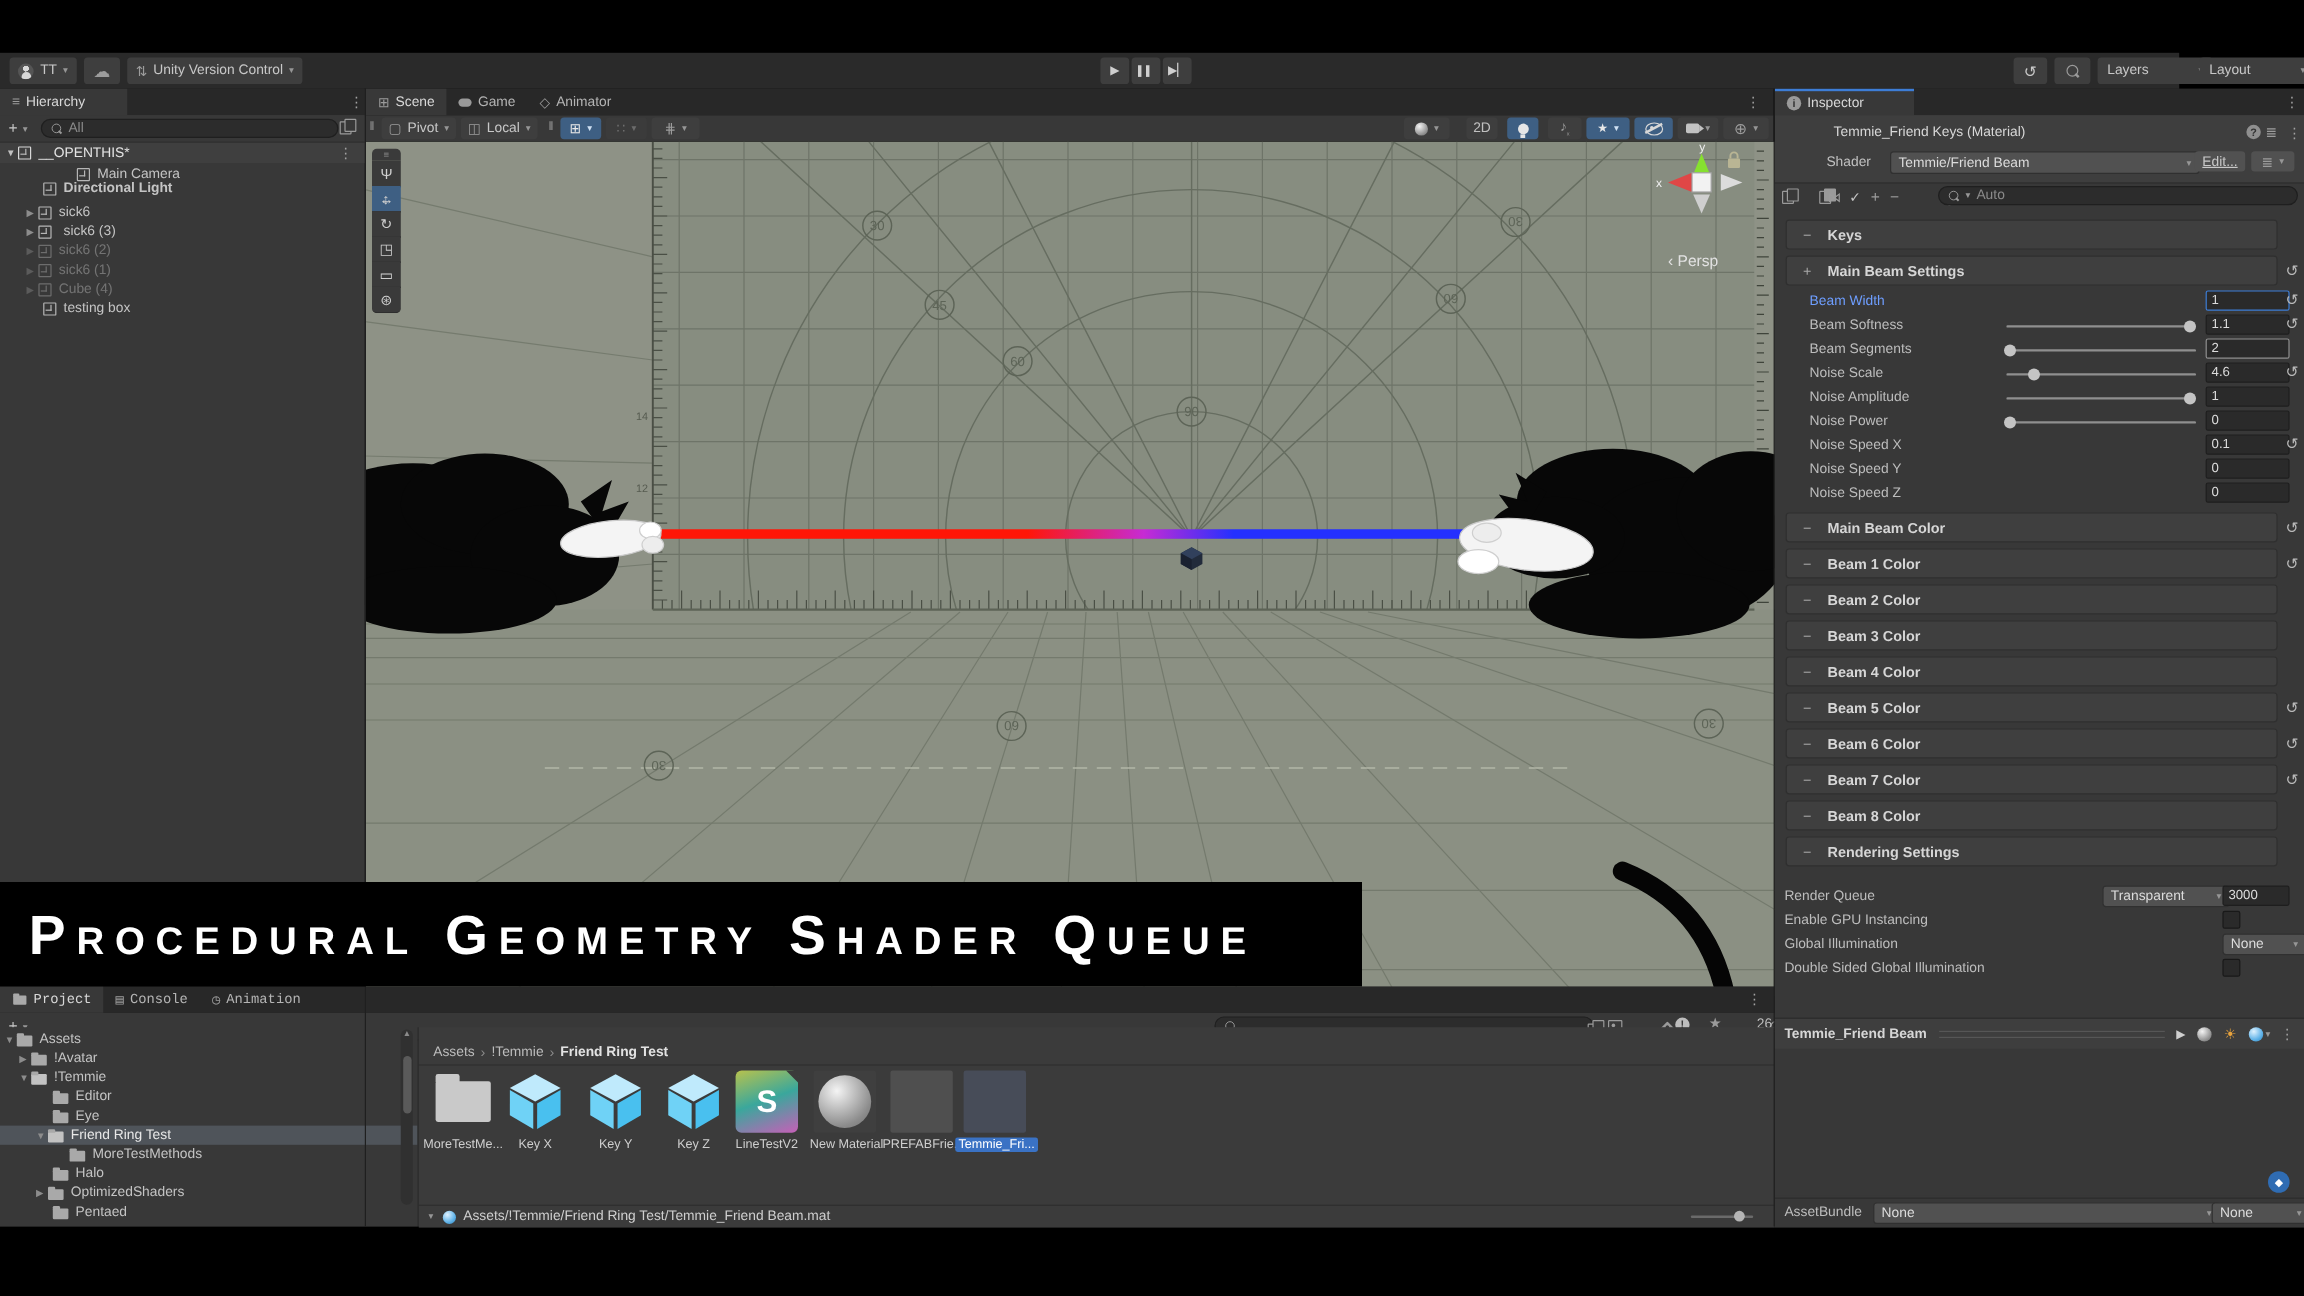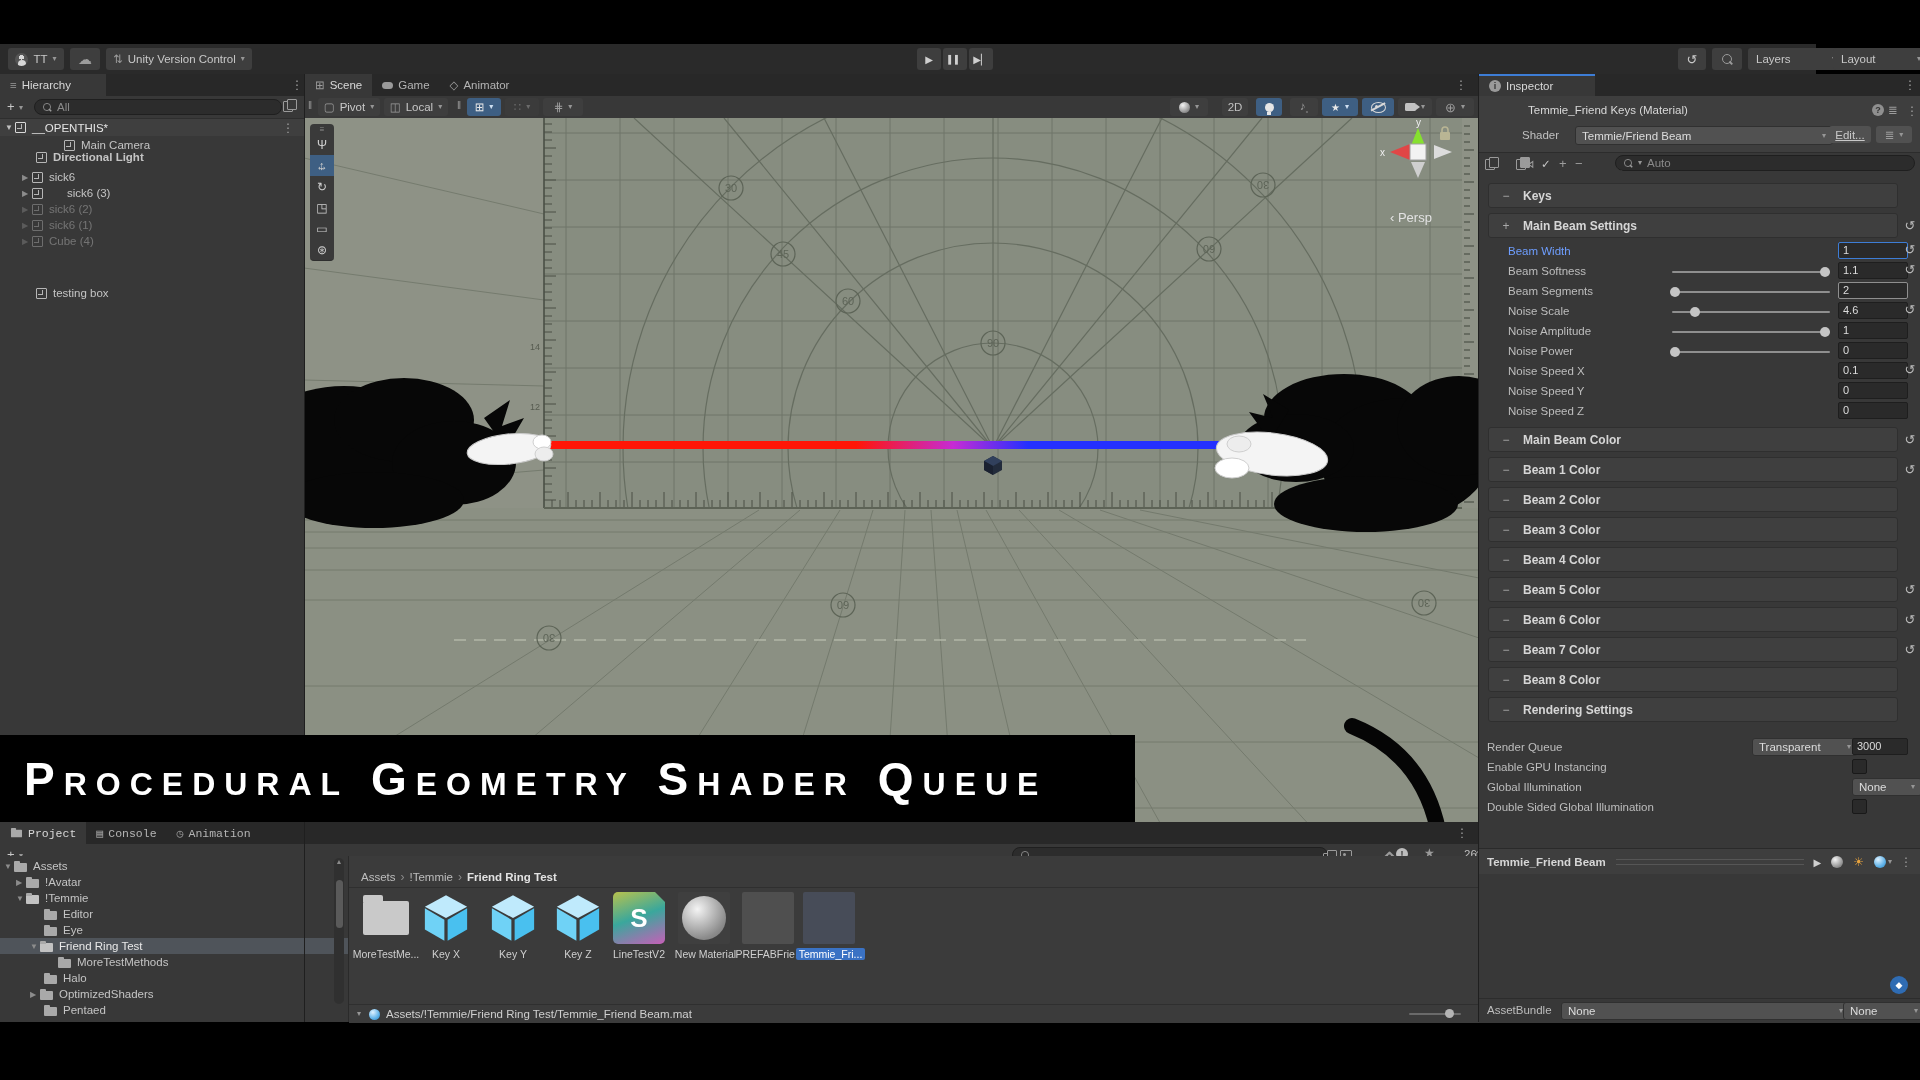--- a/index.html
+++ b/index.html
@@ -174,41 +174,41 @@
 <div class="hrow" style="top:169px;">
     <span style="width:22px;"></span>
     <span class="arr">▶</span>
     <span class="cubeico"></span>
     <span style="margin-left:6px;">sick6</span>
   </div>
 <div class="hrow" style="top:185px;">
     <span style="width:22px;"></span>
     <span class="arr">▶</span>
     <span class="cubeico"></span>
-    <span style="margin-left:24px;">sick6 (3)</span>
+    <span style="margin-left:10px;">sick6 (3)</span>
   </div>
 <div class="hrow dim" style="top:201px;">
     <span style="width:22px;"></span>
     <span class="arr">▶</span>
     <span class="cubeico"></span>
     <span style="margin-left:6px;">sick6 (2)</span>
   </div>
 <div class="hrow dim" style="top:217px;">
     <span style="width:22px;"></span>
     <span class="arr">▶</span>
     <span class="cubeico"></span>
     <span style="margin-left:6px;">sick6 (1)</span>
   </div>
 <div class="hrow dim" style="top:233px;">
     <span style="width:22px;"></span>
     <span class="arr">▶</span>
     <span class="cubeico"></span>
     <span style="margin-left:6px;">Cube (4)</span>
   </div>
-<div class="hrow" style="top:249px;margin-top:36px;">
+<div class="hrow" style="top:249px;">
     <span style="width:36px;"></span>
     <span class="cubeico"></span>
     <span style="margin-left:6px;">testing box</span>
   </div>
 
 <div class="b strip" style="left:305px;top:74px;width:1173px;height:22px;">
   <div style="display:flex;">
     <div class="tab act">
         <span class="ico">⊞</span>
         <span>Scene</span>

